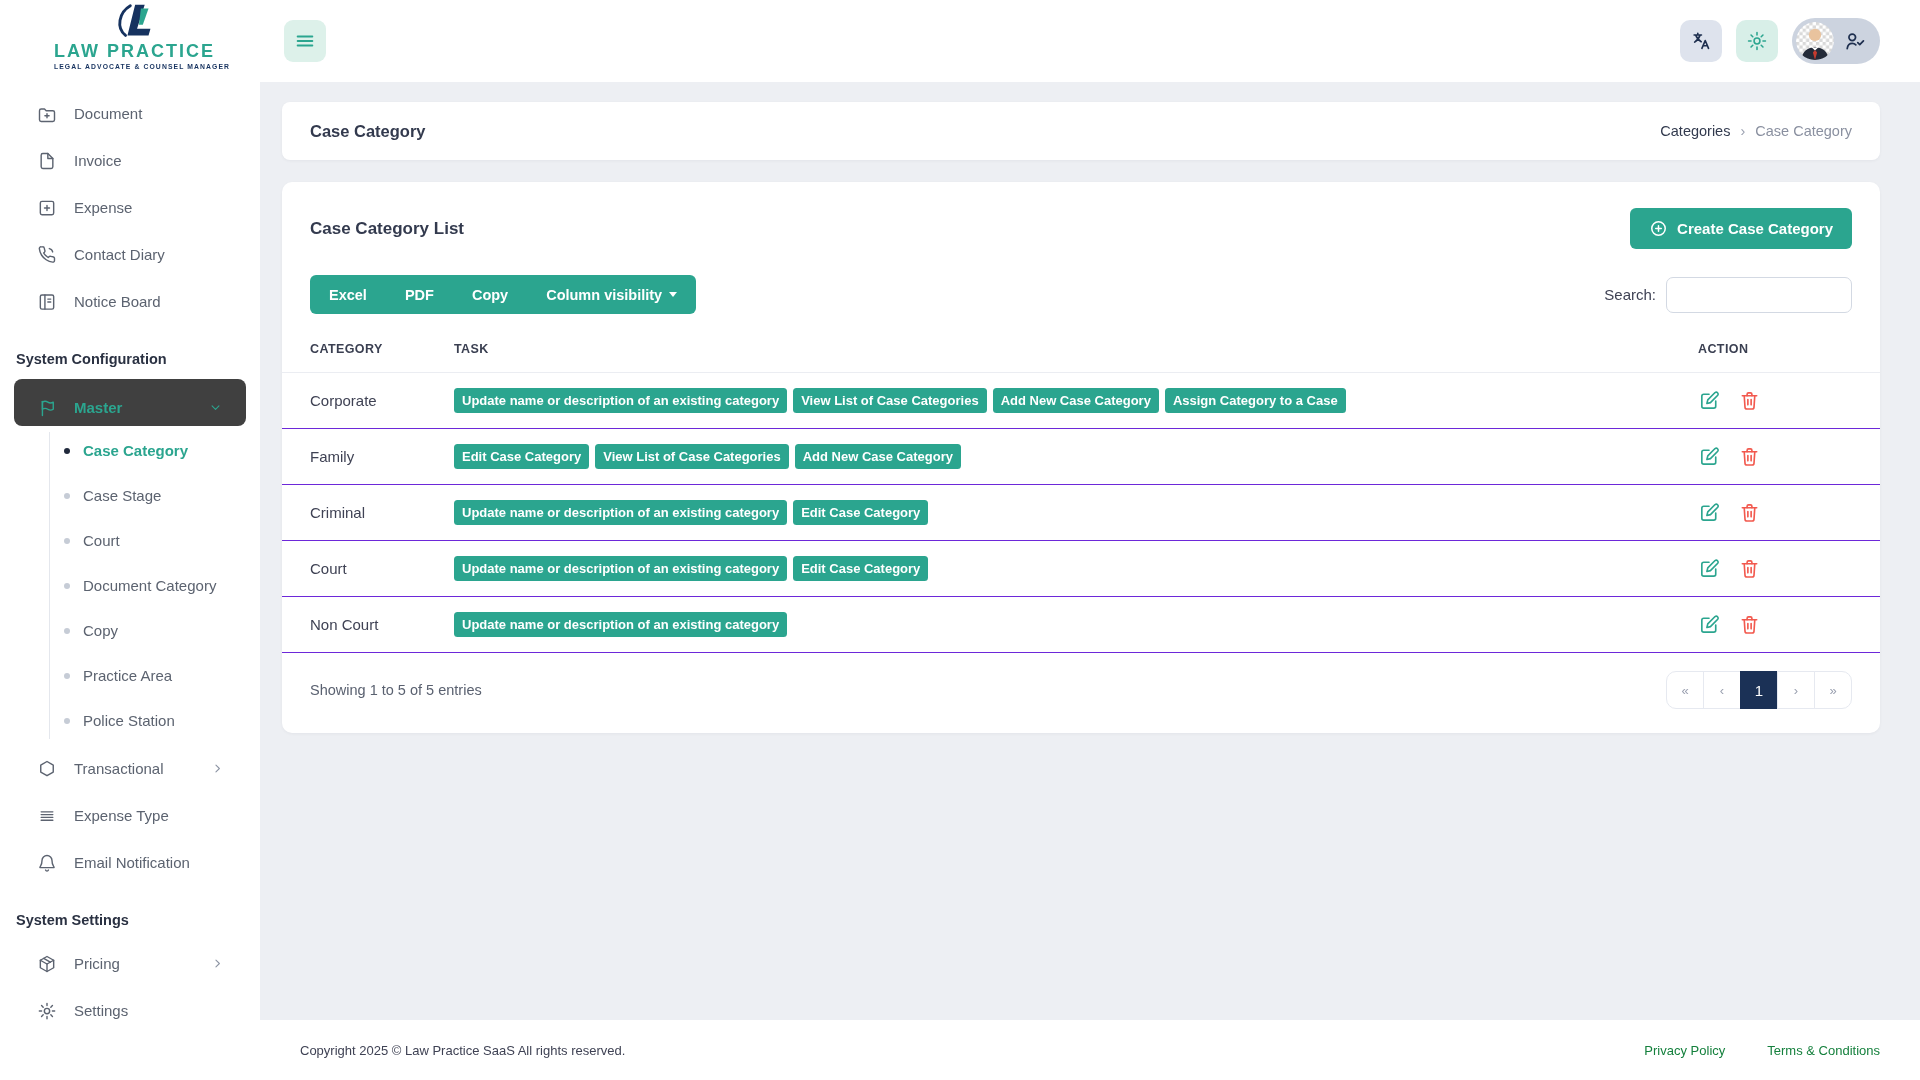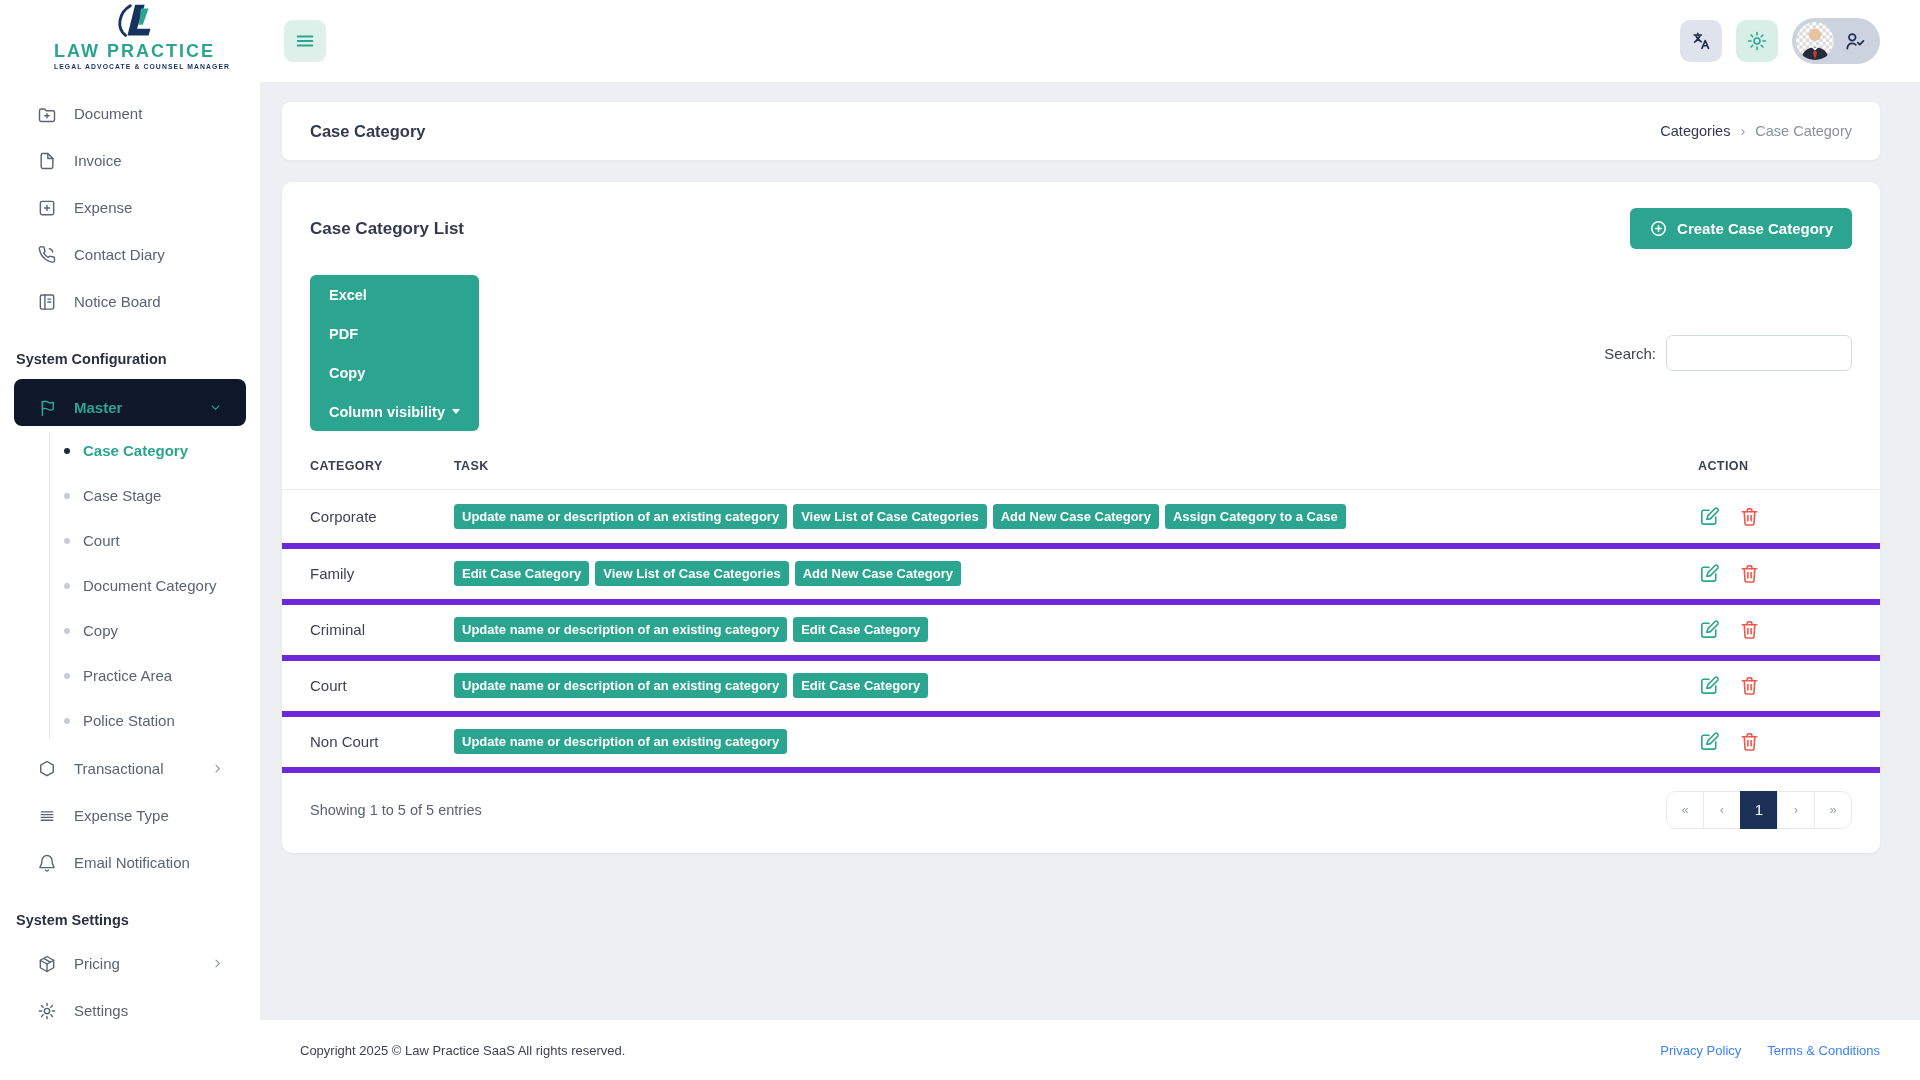--- a/index.html
+++ b/index.html
@@ -18,21 +18,21 @@
   .sidebar { width: 260px; flex: 0 0 260px; background: #fff; height: 100%; overflow: hidden; }
   .logo-wrap { height: 82px; display: flex; align-items: center; padding-left: 24px; cursor: pointer; flex-direction: column; }
   .logo-mark { width: 46px; height: 42px; margin-right: 8px; }
   .brand-name { font-size: 18px; font-weight: bold; color: #2ba58f; letter-spacing: 2px; line-height: 1; }
   .brand-tagline { font-size: 6.8px; color: #16325f; letter-spacing: 1.1px; margin-top: 3px; font-weight: bold; }
   .nav { padding-top: 8px; }
   .nav-header { padding: 26px 20px 12px 16px; font-size: 14.5px; font-weight: bold; color: #2a3142; }
   .nav-item { display: flex; align-items: center; height: 47px; padding: 0 18px 0 37px; font-size: 15px; color: #5c6370; cursor: pointer; }
   .nav-item .ic { margin-right: 17px; color: #5c6370; }
   .nav-item .chev { margin-left: auto; width: 15px; height: 15px; color: #8b93a2; }
-  .nav-item.active { background: #0f172a; border-radius: 8px; margin: 0 14px; padding: 10px 6px 0 23px; color: #2ba58f; font-weight: bold; }
+  .nav-item.active { background: #404040; border-radius: 8px; margin: 0 14px; padding: 10px 6px 0 23px; color: #2ba58f; font-weight: bold; }
   .nav-item.active .ic, .nav-item.active .chev { color: #2ba58f; }
   .submenu { position: relative; padding: 2px 0; }
   .submenu::before { content: ""; position: absolute; left: 49px; top: 6px; bottom: 6px; width: 1px; background: #e4e7ed; }
   .sub-item { display: flex; align-items: center; height: 45px; padding-left: 64px; font-size: 15px; color: #5c6370; cursor: pointer; }
   .sub-item .dot { width: 6px; height: 6px; border-radius: 50%; background: #c6ccd6; margin-right: 13px; }
   .sub-item.active { color: #2ba58f; font-weight: bold; }
   .sub-item.active .dot { background: #20293c; }
 
   
   .main-col { flex: 1; display: flex; flex-direction: column; height: 100%; min-width: 0; }
@@ -57,50 +57,50 @@
   .crumb-sep { color: #9aa0b0; }
   .crumb-current { color: #8a90a0; }
 
   .main-card { background: #fff; border-radius: 10px; margin-top: 22px; box-shadow: 0 1px 3px rgba(60,70,90,.06); }
   .card-head { display: flex; align-items: center; justify-content: space-between; padding: 26px 28px 24px; }
   .card-title { font-size: 17px; font-weight: bold; color: #333a4e; }
   .create-btn { background: #2ba58f; color: #fff; border: none; border-radius: 6px; height: 41px; padding: 0 19px; font-size: 15px; font-weight: bold; display: flex; align-items: center; gap: 9px; cursor: pointer; font-family: inherit; }
   .create-btn .ic { width: 19px; height: 19px; }
 
   .toolbar-row { display: flex; align-items: center; justify-content: space-between; padding: 2px 28px 0; }
-  .btn-group { display: flex; background: #2ba58f; border-radius: 6px; overflow: hidden; flex-direction: column; }
+  .btn-group { display: flex; background: #2ba58f; border-radius: 6px; overflow: hidden; }
   .tool-btn { background: transparent; border: none; color: #fff; height: 39px; padding: 0 19px; font-size: 14.5px; font-weight: bold; cursor: pointer; font-family: inherit; display: flex; align-items: center; gap: 7px; }
   .caret { width: 0; height: 0; border-left: 4.5px solid transparent; border-right: 4.5px solid transparent; border-top: 5px solid #fff; display: inline-block; }
   .search-wrap { display: flex; align-items: center; gap: 10px; font-size: 15px; color: #3f4254; }
   .search-input { width: 186px; height: 36px; border: 1px solid #d3d9e3; border-radius: 7px; padding: 0 10px; font-size: 14px; font-family: inherit; outline: none; background: #fff; }
 
   table { width: 100%; border-collapse: collapse; margin-top: 16px; }
   th { text-align: left; font-size: 12.5px; font-weight: bold; color: #3a3f51; letter-spacing: .4px; padding: 12px 0 16px; border-bottom: 1px solid #ebedf2; }
   .col-cat { width: 172px; padding-left: 28px; }
   .col-action { width: 182px; }
-  td { border-bottom: 6px solid #6d28d9; height: 56px; font-size: 15px; color: #3f4254; vertical-align: middle; margin-left: 28px; }
+  td { border-bottom: 1px solid #6d28d9; height: 56px; font-size: 15px; color: #3f4254; vertical-align: middle; margin-left: 28px; }
   td.td-cat { padding-left: 28px; }
   .badges { display: flex; gap: 6px; flex-wrap: wrap; align-items: center; }
   .badge { background: #2ba58f; color: #fff; font-size: 13px; font-weight: bold; padding: 5px 8px; border-radius: 3.5px; white-space: nowrap; }
   .actions { display: flex; gap: 17px; align-items: center; }
   .act { width: 23px; height: 23px; cursor: pointer; }
   .act.edit { color: #2ba58f; }
   .act.del { color: #f2594e; }
 
   .table-foot { display: flex; align-items: center; justify-content: space-between; padding: 18px 28px 24px; }
   .showing { font-size: 14.5px; color: #5a6170; }
   .pagination { display: flex; }
   .page-item { min-width: 38px; height: 38px; border: 1px solid #e6e9f0; margin-left: -1px; display: flex; align-items: center; justify-content: center; font-size: 13px; color: #9aa0b0; background: #fff; cursor: pointer; }
   .page-item:first-child { border-radius: 10px 0 0 10px; margin-left: 0; }
   .page-item:last-child { border-radius: 0 10px 10px 0; }
   .page-item.active { background: #1b3156; border-color: #1b3156; color: #fff; font-size: 15px; }
 
   .page-footer { height: 60px; background: #fff; display: flex; align-items: center; justify-content: space-between; padding: 0 40px 0 40px; font-size: 13px; color: #3f4254; }
   .footer-links { display: flex; gap: 26px; }
-  .footer-link { cursor: pointer; color: #3b82f6; }
+  .footer-link { cursor: pointer; color: #15803d; margin-left: 16px; }
 </style>
 </head>
 <body>
 
 <aside class="sidebar">
   <div class="logo-wrap">
     <svg class="logo-mark" viewBox="0 0 48 42">
       <path d="M16 5 C4 12 1 28 11 36" fill="none" stroke="#16325f" stroke-width="3" stroke-linecap="round"></path>
       <path d="M21 4 L31 4 L23 29 L37 29 L35 36 L13 36 Z" fill="#16325f"></path>
       <path d="M27 8 L35 8 L29 25 L25 25 Z" fill="#2ba58f"></path>

